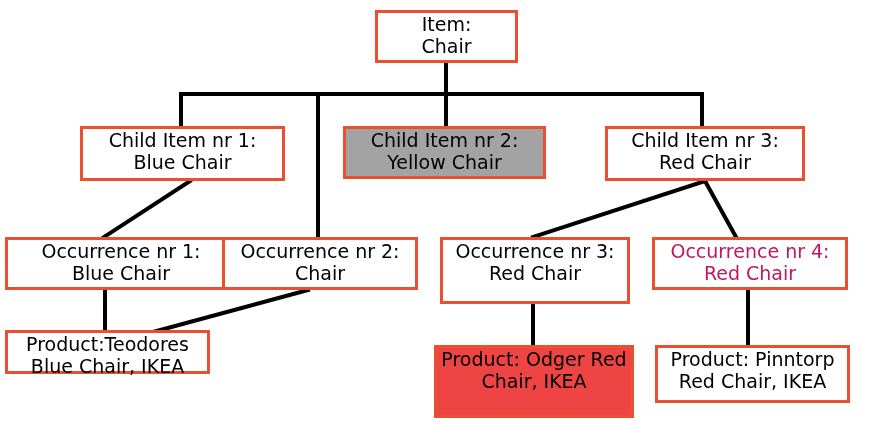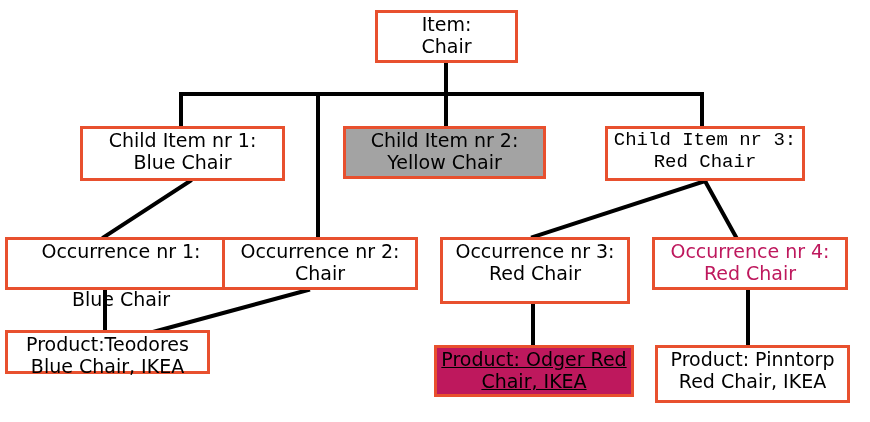--- a/index.html
+++ b/index.html
@@ -67,45 +67,45 @@
         <span class="node-line">Chair</span>
       </div>
       <div class="node-box" style="left: 80px; top: 126px; width: 205px; height: 55px; border-color: rgb(232, 80, 46); background: rgb(255, 255, 255); color: rgb(0, 0, 0);">
         <span class="node-line">Child Item nr 1:</span>
         <span class="node-line">Blue Chair</span>
       </div>
       <div class="node-box" style="left: 343px; top: 126px; width: 203px; height: 53px; border-color: rgb(232, 80, 46); background: #a3a3a3; color: rgb(0, 0, 0);">
         <span class="node-line">Child Item nr 2:</span>
         <span class="node-line">Yellow Chair</span>
       </div>
-      <div class="node-box" style="left: 605px; top: 126px; width: 200px; height: 55px; border-color: rgb(232, 80, 46); background: rgb(255, 255, 255); color: rgb(0, 0, 0); font-family: Liberation Mono, monospace;">
+      <div class="node-box" style="left: 605px; top: 126px; width: 200px; height: 55px; border-color: rgb(232, 80, 46); background: rgb(255, 255, 255); color: rgb(0, 0, 0);">
         <span class="node-line">Child Item nr 3:</span>
         <span class="node-line">Red Chair</span>
       </div>
-      <div class="node-box" style="left: 5px; top: 237px; width: 232px; height: 53px; border-color: rgb(232, 80, 46); background: rgb(255, 255, 255); color: rgb(0, 0, 0); gap: 26px;">
+      <div class="node-box" style="left: 5px; top: 237px; width: 232px; height: 53px; border-color: rgb(232, 80, 46); background: rgb(255, 255, 255); color: rgb(0, 0, 0);">
         <span class="node-line">Occurrence nr 1:</span>
         <span class="node-line">Blue Chair</span>
       </div>
       <div class="node-box" style="left: 222px; top: 237px; width: 196px; height: 53px; border-color: rgb(232, 80, 46); background: rgb(255, 255, 255); color: rgb(0, 0, 0);">
         <span class="node-line">Occurrence nr 2:</span>
         <span class="node-line">Chair</span>
       </div>
       <div class="node-box" style="left: 440px; top: 237px; width: 190px; height: 67px; border-color: rgb(232, 80, 46); background: rgb(255, 255, 255); color: rgb(0, 0, 0);">
         <span class="node-line">Occurrence nr 3:</span>
         <span class="node-line">Red Chair</span>
       </div>
       <div class="node-box" style="left: 652px; top: 237px; width: 196px; height: 53px; border-color: rgb(232, 80, 46); background: rgb(255, 255, 255); color: #be185d;">
         <span class="node-line">Occurrence nr 4:</span>
         <span class="node-line">Red Chair</span>
       </div>
       <div class="node-box" style="left: 5px; top: 330px; width: 205px; height: 44px; border-color: rgb(232, 80, 46); background: rgb(255, 255, 255); color: rgb(0, 0, 0);">
         <span class="node-line">Product:Teodores</span>
         <span class="node-line">Blue Chair, IKEA</span>
       </div>
-      <div class="node-box" style="left: 434px; top: 345px; width: 200px; height: 52px; border-color: rgb(232, 80, 46); background: #be185d; color: rgb(0, 0, 0); text-decoration: underline;">
+      <div class="node-box" style="left: 434px; top: 345px; width: 200px; height: 73px; border-color: rgb(232, 80, 46); background: #ef4444; color: rgb(0, 0, 0);">
         <span class="node-line">Product: Odger Red</span>
         <span class="node-line">Chair, IKEA</span>
       </div>
       <div class="node-box" style="left: 655px; top: 345px; width: 195px; height: 58px; border-color: rgb(232, 80, 46); background: rgb(255, 255, 255); color: rgb(0, 0, 0);">
         <span class="node-line">Product: Pinntorp</span>
         <span class="node-line">Red Chair, IKEA</span>
       </div>
     </div>
 </div>
 

